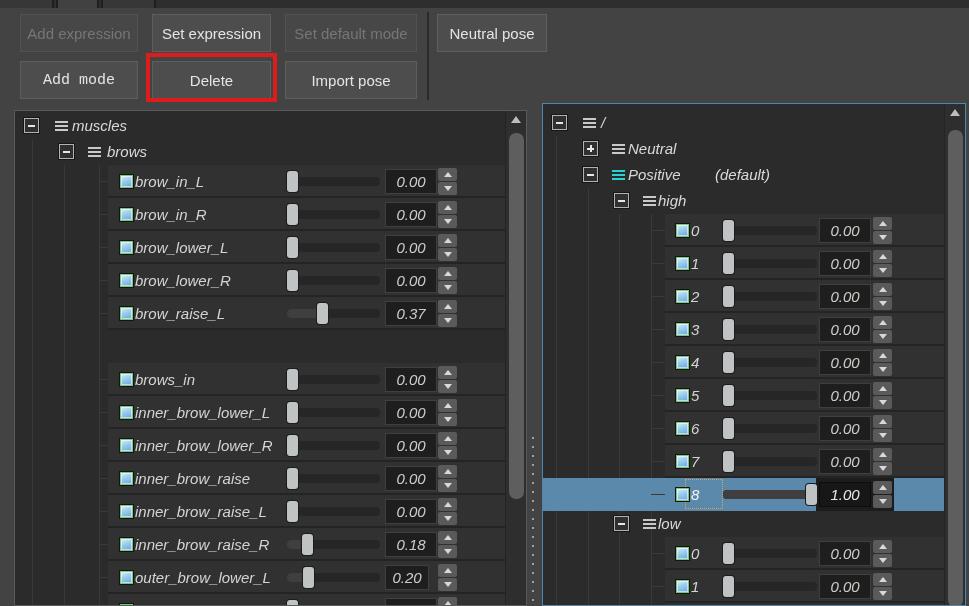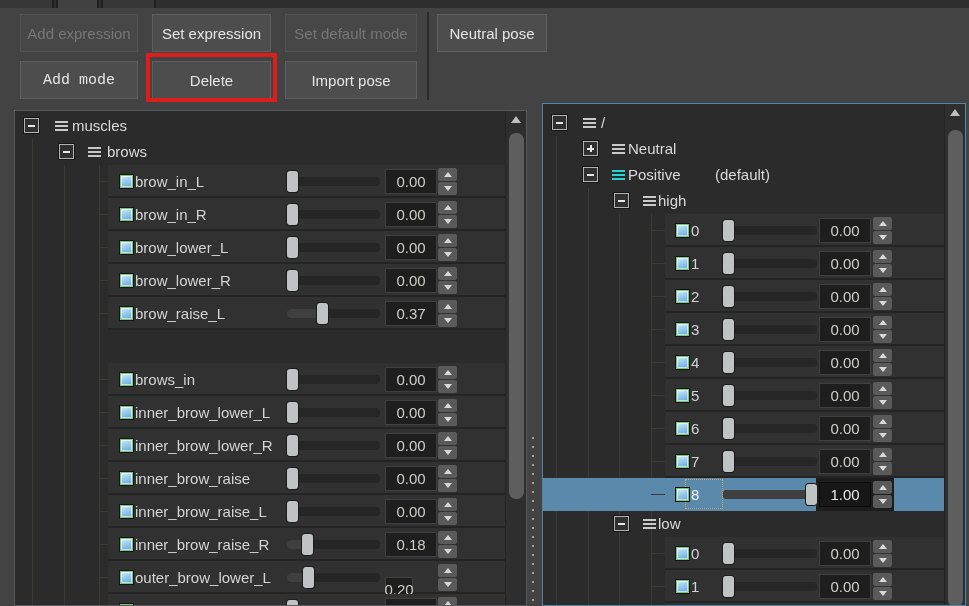--- a/index.html
+++ b/index.html
@@ -13,21 +13,21 @@
 
   
   .btn { position:absolute; height:38px; background:#4d4d4d; border:1px solid #5e5e5e;
          color:#e4e4e4; font-size:15px; display:flex; align-items:center; justify-content:center; }
   .btn.disabled { background:#474747; border-color:#525252; color:#767676; }
   .vsep { position:absolute; left:427px; top:12px; width:2px; height:88px; background:#2a2a2a; }
   .red-rect { position:absolute; left:146px; top:53px; width:131px; height:49px;
               border:4px solid #dd1c1c; }
 
   
-  .panel { position:absolute; background:#2b2b2b; border:1px solid; overflow:hidden; }
+  .panel { position:absolute; background:#2b2b2b; border:1px solid; overflow:hidden;font-style:italic; }
   .panel.pleft  { left:14px;  top:110px; width:513px; height:496px; border-color:#585b5e; }
   .panel.pright { left:542px; top:103px; width:424px; height:503px; border-color:#4f86ad; }
   .pbody { position:absolute; inset:0; }
 
   .vline { position:absolute; width:1px; background:#3d3933; }
   .hstub { position:absolute; height:1px; background:#3d3933; }
 
   .prow { position:absolute; left:0; }
   .rowstrip { position:absolute; top:0; height:33px; background:#313131; border-bottom:2px solid #242424; }
   .prow.sel .rowstrip { background:transparent; border-bottom-color:transparent; }
@@ -286,21 +286,21 @@
       <div class="prow" style="top: 450px; height: 33px; width: 511px;">
         <div class="rowstrip" style="left: 93px; width: 397px;"></div>
         <div class="hstub" style="left: 84px; width: 9px; top: 16px;"></div>
         <div class="cbx" style="left: 105px;"></div>
         <div class="ilabel" style="left: 120px;">outer_brow_lower_L</div>
         <div style="position: absolute; left: 272px; top: 0px; width: 93px; height: 33px;">
           <div class="track" style="left: 0px; width: 93px;"></div>
           <div class="fill" style="left: 0px; width: 19px;"></div>
           <div class="handle" style="left: 16px;"></div>
         </div>
-        <div class="spinfield" style="left: 370px; width: 28px; margin-top: 12px;">0.20</div>
+        <div class="spinfield" style="left: 370px; width: 44px;">0.20</div>
         <div class="spinbtns" style="left: 423px;">
           <div class="sbtn up"></div>
           <div class="sbtn down"></div>
         </div>
       </div>
       <div class="prow" style="top: 483px; height: 33px; width: 511px;">
         <div class="rowstrip" style="left: 93px; width: 397px;"></div>
         <div class="cbx" style="left: 105px;"></div>
         <div class="ilabel" style="left: 120px;">outer_brow_lower_R</div>
         <div style="position: absolute; left: 272px; top: 0px; width: 93px; height: 33px;">

